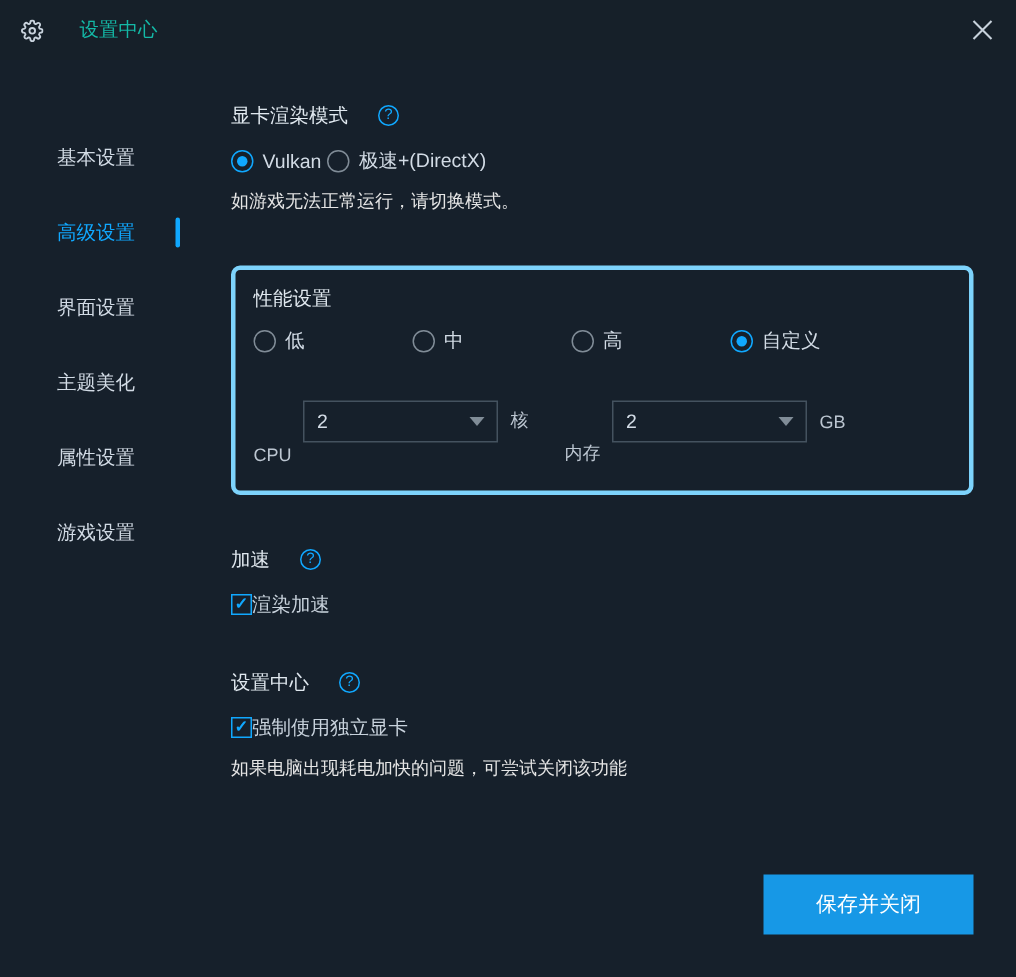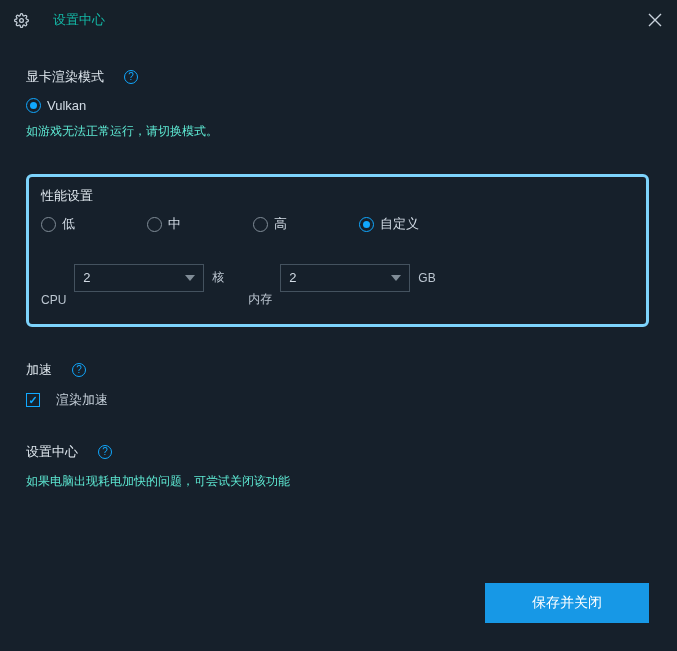--- a/index.html
+++ b/index.html
@@ -36,46 +36,46 @@
   .help-icon {
     width:14px; height:14px; border:1px solid #10a8ff; color:#10a8ff;
     border-radius:50%; display:inline-flex; align-items:center; justify-content:center;
     font-size:10px; line-height:1;
   }
   .radio-row { display:flex; align-items:center; gap:4px; }
   .radio { display:flex; align-items:center; gap:6px; cursor:pointer; font-size:13px; color:#d2dbe5;}
   .radio .dot { width:15px; height:15px; border:1.5px solid #808c97; border-radius:50%; display:inline-flex; align-items:center; justify-content:center;}
   .radio.checked .dot { border-color:#10a8ff; }
   .radio.checked .dot::after { content:""; width:7px; height:7px; background:#10a8ff; border-radius:50%; }
-  .hint { font-size:12px; color:#5eead4; margin-top:10px; }
+  .hint { font-size:12px; color:#e5e5e5; margin-top:10px; }
   .highlight-box {
     border:3px solid #7dd3fc; border-radius:6px;
     padding: 10px 12px 16px 12px;
     margin-bottom:34px;
   }
   .highlight-box .section-title { margin-bottom:10px; }
   .perf-radios { display:flex; align-items:center; margin-bottom:14px;}
   .perf-radios .radio { width:106px; }
   .perf-radios .radio:last-child{ width:auto; }
   .perf-row { display:flex; align-items:center; gap:8px;}
   .field-label { font-size:12px; color:#bcc6d1;margin-top:44px; }
   .select {
     width:130px; height:28px; border:1px solid #44525f;
     display:flex; align-items:center; justify-content:space-between;
     padding:0 8px; color:#d2dbe5; font-size:13px; cursor:pointer;
     background:transparent;
   }
   .select .chev { width:0;height:0; border-left:5px solid transparent; border-right:5px solid transparent; border-top:6px solid #808c97;}
   .unit { font-size:12px; color:#bcc6d1; }
-  .checkbox-row { display:flex; align-items:center; gap:16px; cursor:pointer;}
+  .checkbox-row { display:flex; align-items:center; gap:0; cursor:pointer;}
   .cbox { width:14px; height:14px; border:1.5px solid #10a8ff; display:inline-flex; align-items:center; justify-content:center;}
   .cbox.checked::after { content:"✓"; color:#10a8ff; font-size:11px; line-height:1; font-weight:bold;}
   .save-btn {
     position:absolute; right:28px; bottom:28px;
-    width:164px; height:40px; background:#1798e6; color:#fff;
+    width:140px; height:40px; background:#1798e6; color:#fff;
     display:flex; align-items:center; justify-content:center; font-size:14px;
     cursor:pointer;
   }
   .gear { width:15px; height:15px; }
 </style>
 </head>
 <body>
 
 <div class="titlebar">
   <div class="title">
@@ -86,32 +86,44 @@
     <span>设置中心</span>
   </div>
   <div class="close-btn">
     <svg width="14" height="14" viewBox="0 0 14 14">
         <path d="M1 1 L13 13 M13 1 L1 13" stroke-width="1.4"></path>
       </svg>
   </div>
 </div>
 
 <div class="body">
+  <div class="sidebar">
+    <div class="nav-item">基本设置</div>
+    <div class="nav-item active">高级设置</div>
+    <div class="nav-item">界面设置</div>
+    <div class="nav-item">主题美化</div>
+    <div class="nav-item">属性设置</div>
+    <div class="nav-item">游戏设置</div>
+  </div>
 
   <div class="main">
 
     <div class="section">
       <div class="section-title">
         <span>显卡渲染模式</span>
         <span class="help-icon">?</span>
       </div>
       <div class="radio-row">
         <div class="radio checked">
           <span class="dot"></span>
           <span>Vulkan</span>
+        </div>
+        <div class="radio">
+          <span class="dot"></span>
+          <span>极速+(DirectX)</span>
         </div>
       </div>
       <div class="hint">如游戏无法正常运行，请切换模式。</div>
     </div>
 
     <div class="highlight-box">
       <div class="section-title">
         <span>性能设置</span>
       </div>
       <div class="perf-radios">
@@ -158,19 +170,23 @@
         <span class="cbox checked"></span>
         <span>渲染加速</span>
       </div>
     </div>
 
     <div class="section">
       <div class="section-title">
         <span>设置中心</span>
         <span class="help-icon">?</span>
       </div>
+      <div class="checkbox-row">
+        <span class="cbox checked"></span>
+        <span>强制使用独立显卡</span>
+      </div>
       <div class="hint">如果电脑出现耗电加快的问题，可尝试关闭该功能</div>
     </div>
 
     <div class="save-btn">保存并关闭</div>
 
   </div>
 </div>
 
 </body></html>

